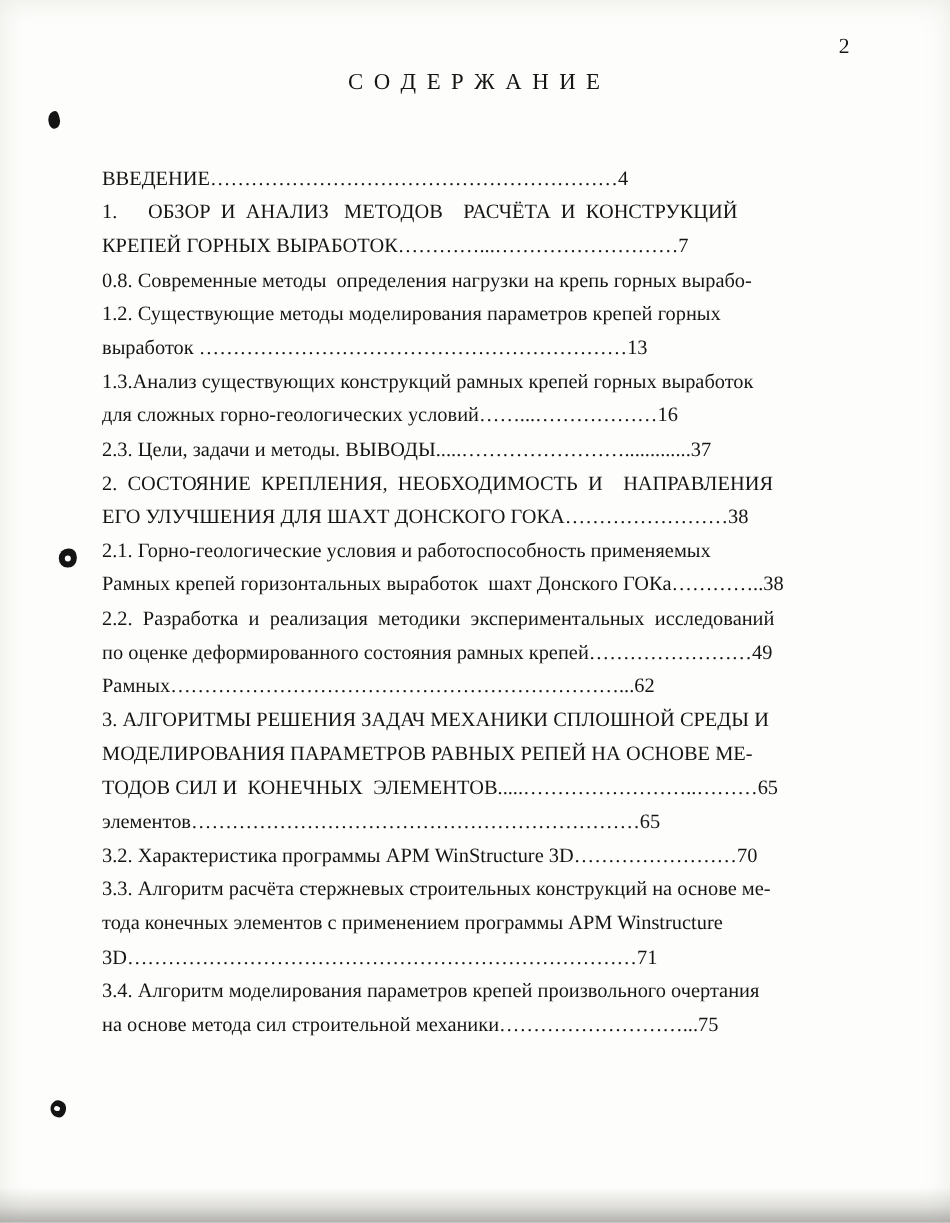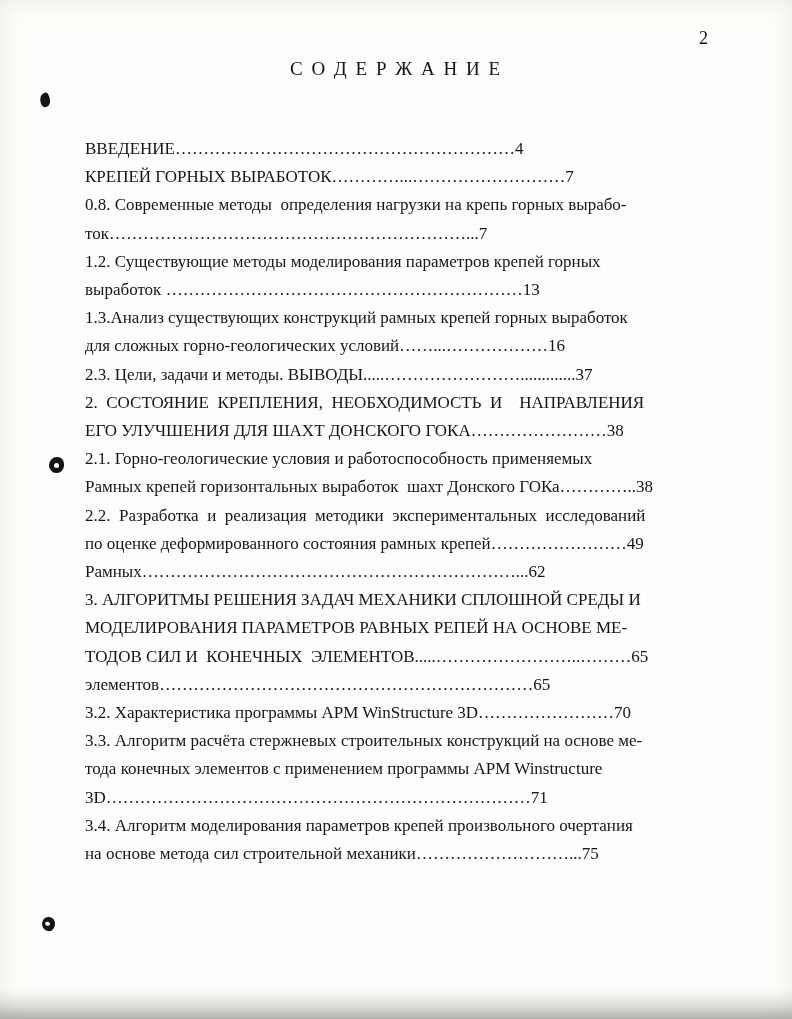--- a/index.html
+++ b/index.html
@@ -93,23 +93,23 @@
 </head>
 <body>
 
 <div class="page">
   <div class="page-number">2</div>
 
   <h1 class="doc-title">С О Д Е Р Ж А Н И Е</h1>
 
   <div class="toc">
       <div class="toc-line">ВВЕДЕНИЕ……………………………………………………4</div>
+      <div class="toc-line">1.      ОБЗОР  И  АНАЛИЗ   МЕТОДОВ    РАСЧЁТА  И  КОНСТРУКЦИЙ</div>
       <div class="toc-line">КРЕПЕЙ ГОРНЫХ ВЫРАБОТОК…………...………………………7</div>
       <div class="toc-line">0.8. Современные методы  определения нагрузки на крепь горных вырабо-</div>
-      <div class="toc-line">ток………………………………………………………...7</div>
       <div class="toc-line">1.2. Существующие методы моделирования параметров крепей горных</div>
       <div class="toc-line">выработок ………………………………………………………13</div>
       <div class="toc-line">1.3.Анализ существующих конструкций рамных крепей горных выработок</div>
       <div class="toc-line">для сложных горно-геологических условий……...………………16</div>
       <div class="toc-line">2.3. Цели, задачи и методы. ВЫВОДЫ.....…………………….............37</div>
       <div class="toc-line">2.  СОСТОЯНИЕ  КРЕПЛЕНИЯ,  НЕОБХОДИМОСТЬ  И    НАПРАВЛЕНИЯ</div>
       <div class="toc-line">ЕГО УЛУЧШЕНИЯ ДЛЯ ШАХТ ДОНСКОГО ГОКА……………………38</div>
       <div class="toc-line">2.1. Горно-геологические условия и работоспособность применяемых</div>
       <div class="toc-line">Рамных крепей горизонтальных выработок  шахт Донского ГОКа…………..38</div>
       <div class="toc-line">2.2.  Разработка  и  реализация  методики  экспериментальных  исследований</div>

